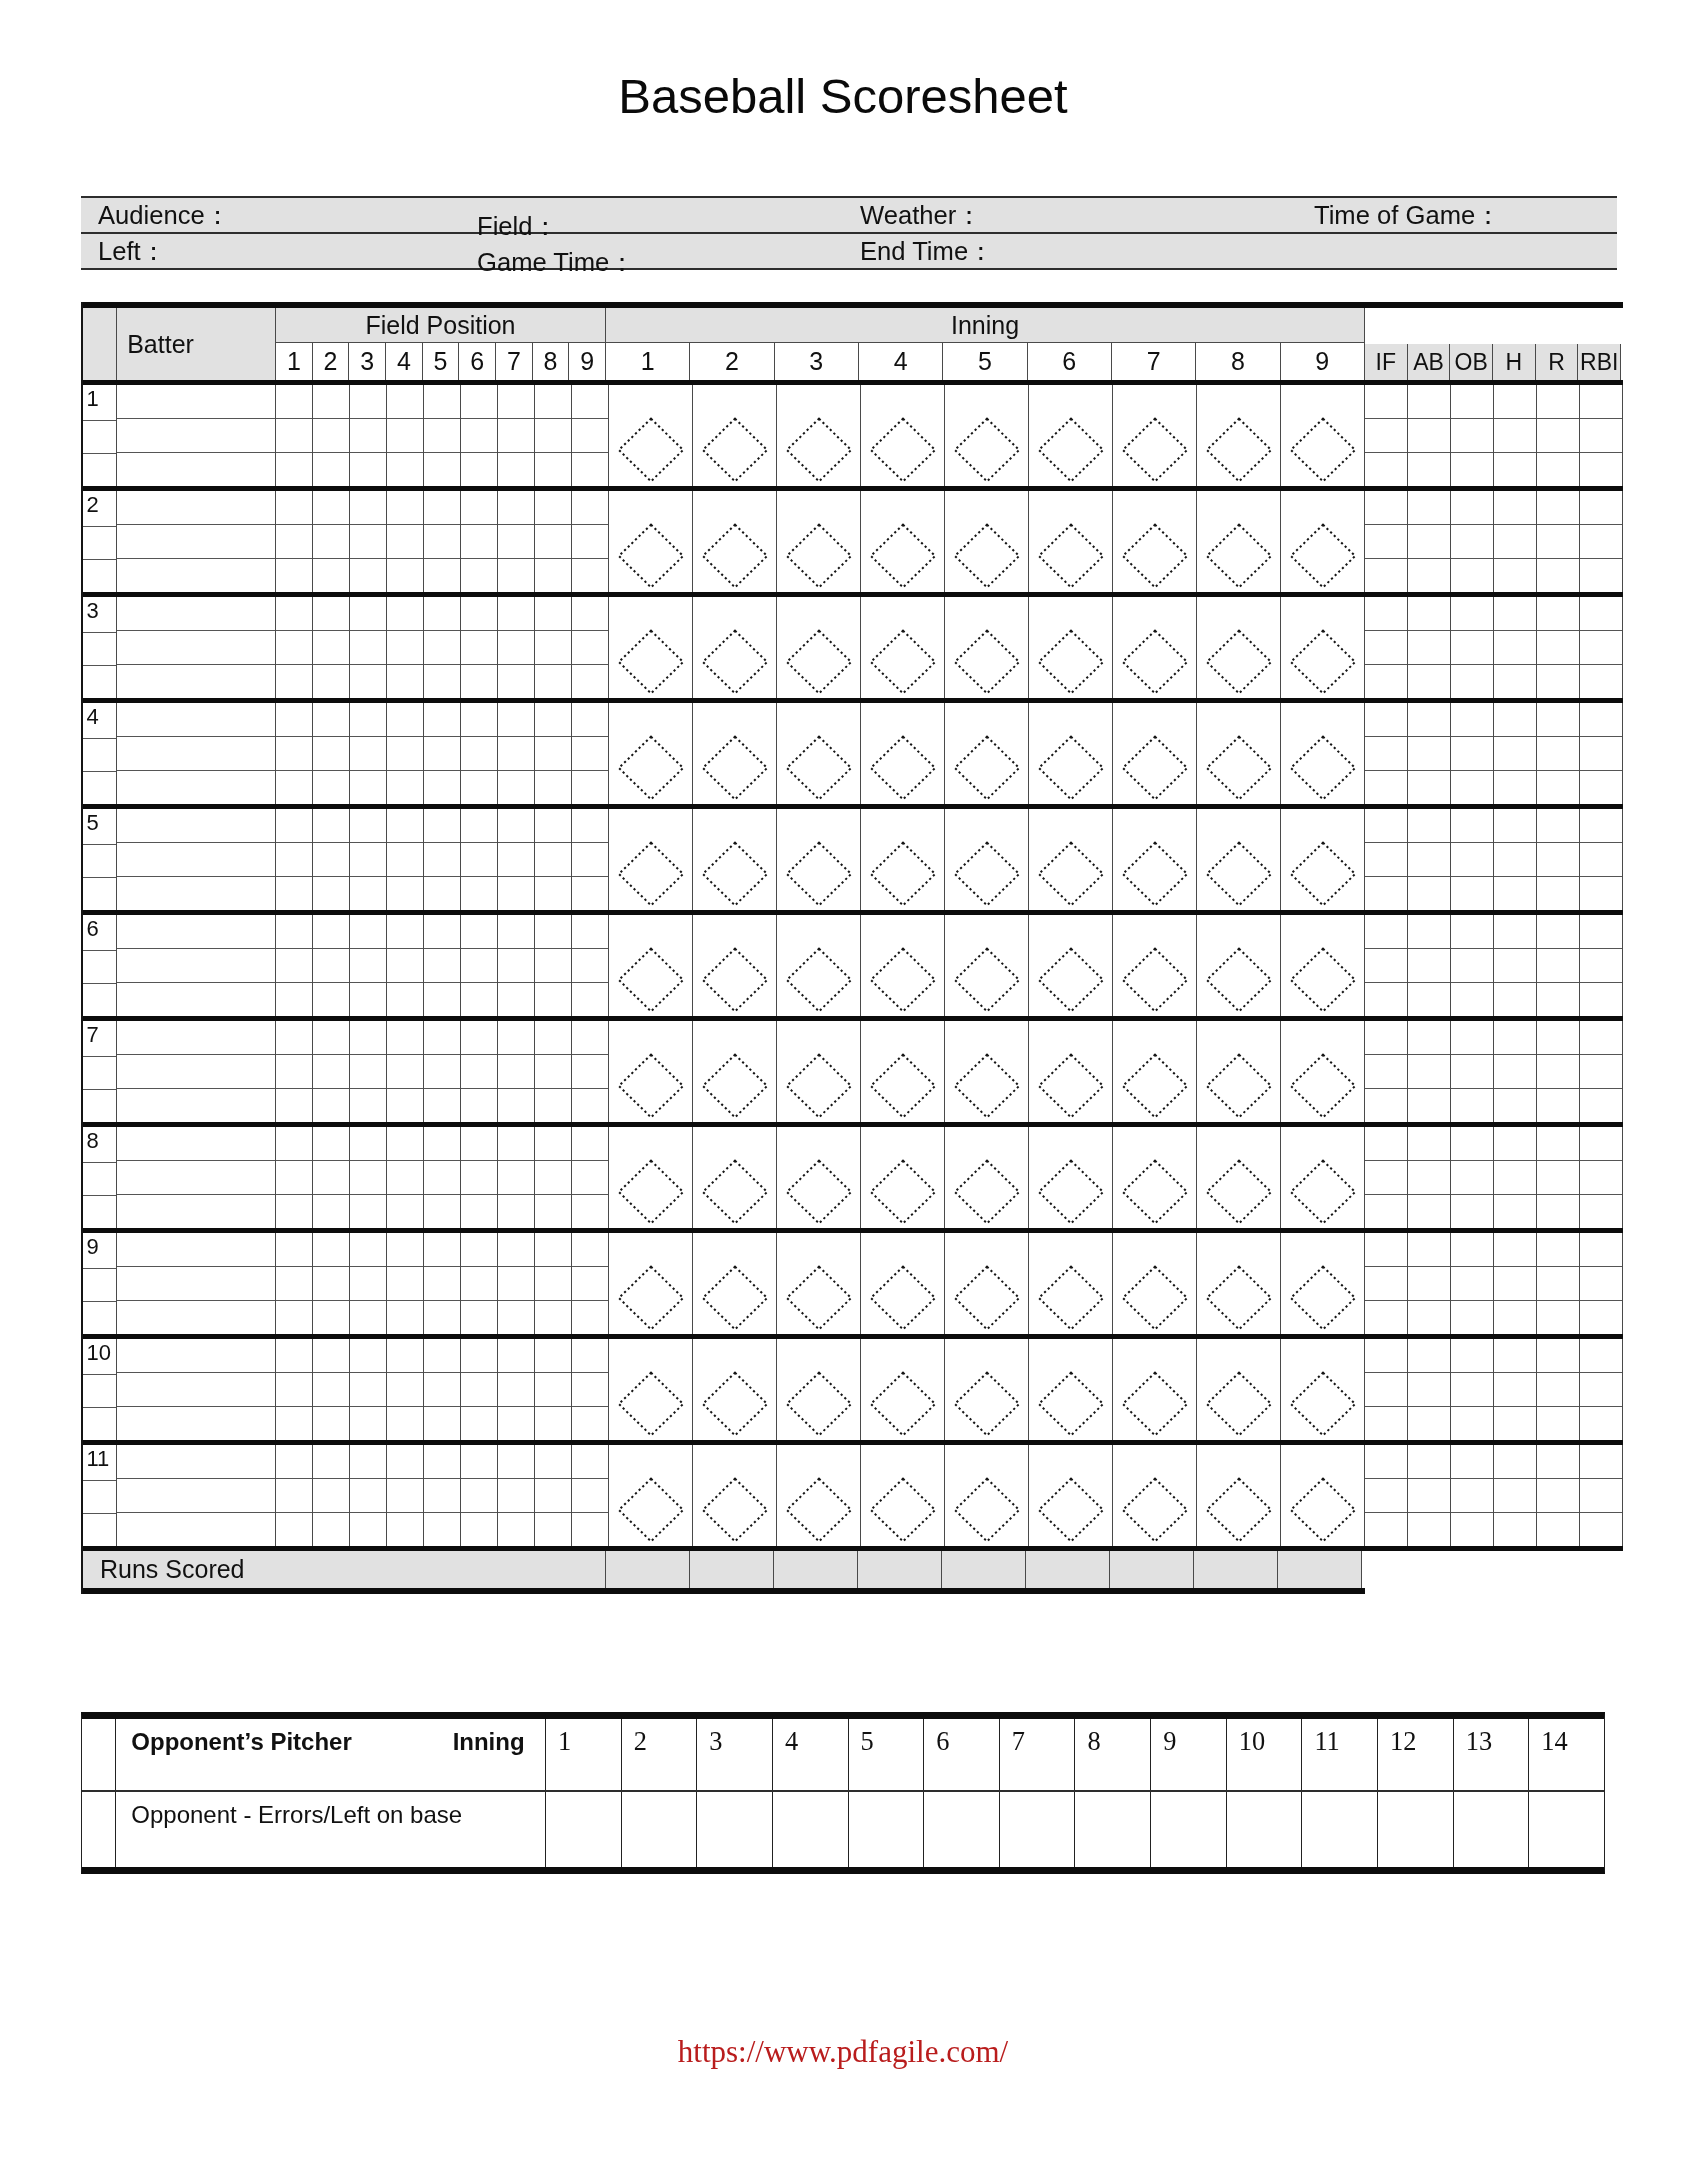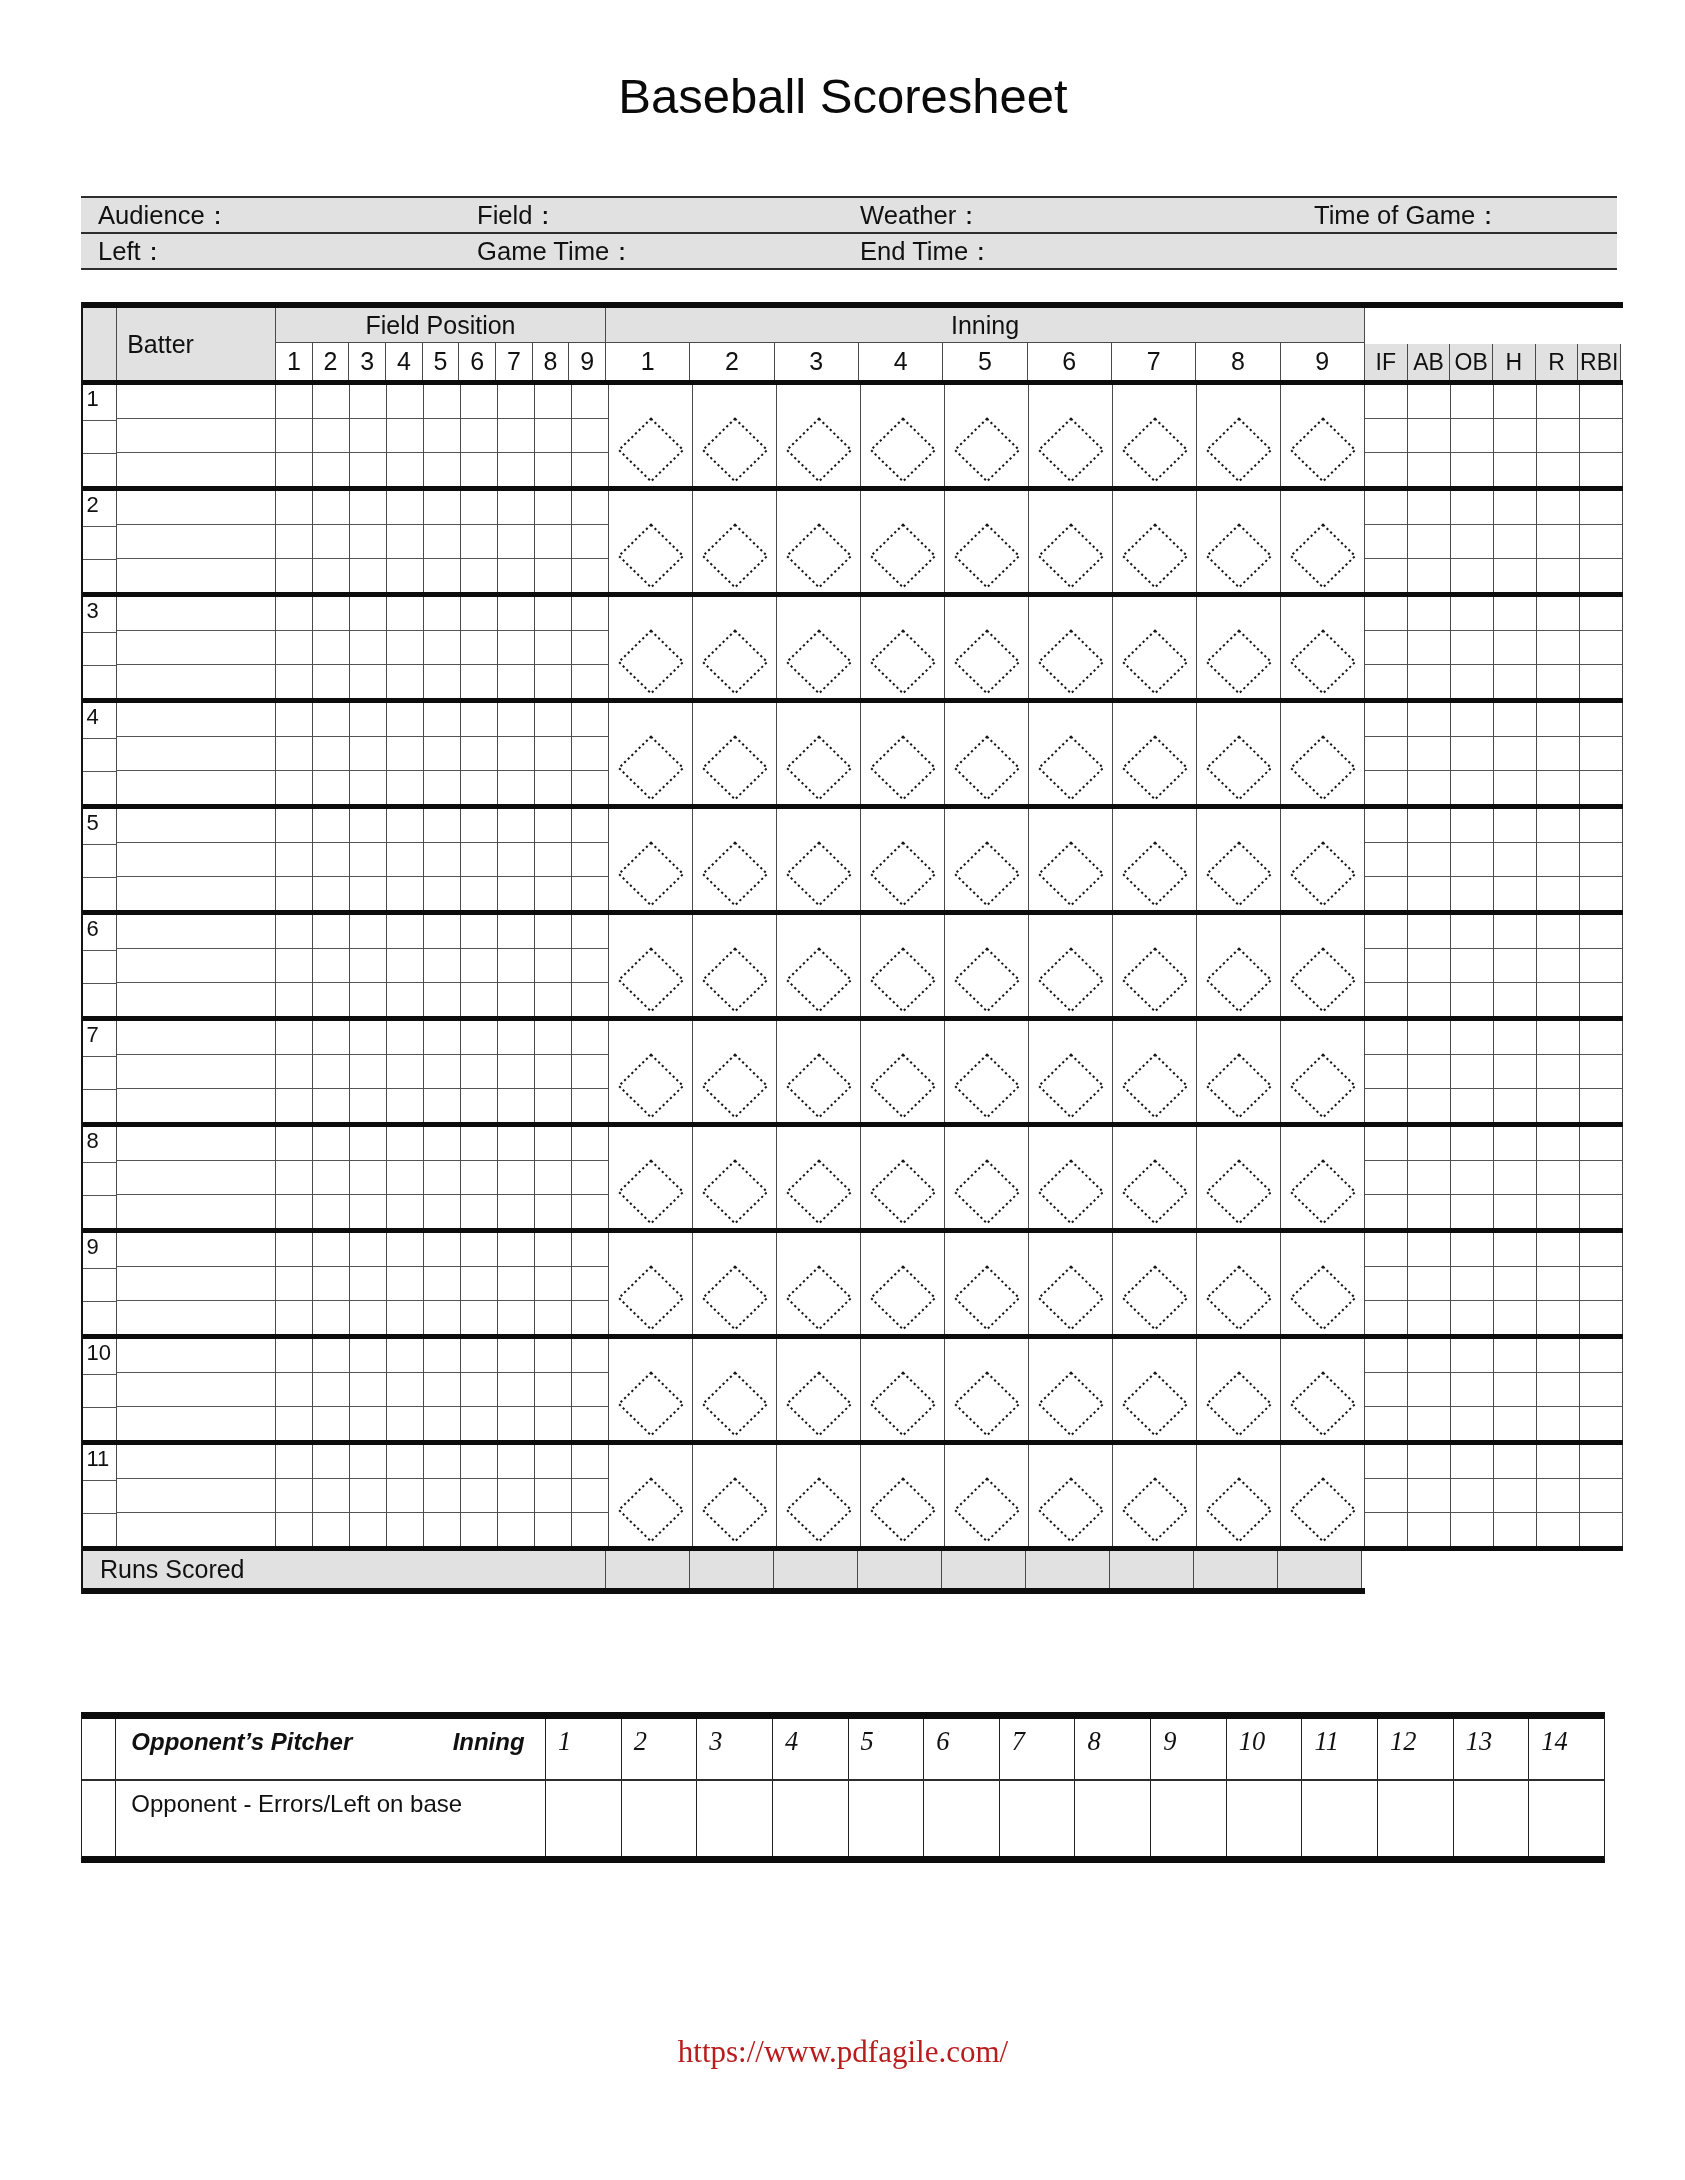--- a/index.html
+++ b/index.html
@@ -17,21 +17,21 @@
 
   
   .info-bar {
     position:absolute; left:81px; top:196px; width:1536px; box-sizing:border-box;
     background:#e1e1e1;
     border-top:2.6px solid #2d2d2d; border-bottom:2.6px solid #2d2d2d;
   }
   .info-row { position:relative; height:34px; }
   .info-row.first { border-bottom:2.6px solid #2d2d2d;padding-left:16px; }
   .info-label { position:absolute; top:0; line-height:34px; font-size:25.6px; white-space:nowrap; }
-  .pos-a { left:17px; } .pos-b { left:396px; } .pos-c { left:779px; } .pos-d { left:1233px; }
+  .pos-a { left:17px; } .pos-b { left:396px;margin-top:11px; } .pos-c { left:779px; } .pos-d { left:1233px; }
 
   
   .main-table { position:absolute; left:81px; top:302px; border-left:2.6px solid #141414; }
 
   .mt-header {
     display:flex; height:83px; box-sizing:border-box;
     border-top:6px solid #0c0c0c; border-bottom:5.1px solid #0c0c0c;
   }
   .hc { box-sizing:border-box; border-right:1.7px solid #4a4a4a; }
   .corner { width:34px; background:#e1e1e1; }
@@ -75,21 +75,21 @@
   .runs-cell { width:84px; box-sizing:border-box; background:#e1e1e1; border-right:1.7px solid #4a4a4a; }
 
   
   .opp-table {
     position:absolute; left:81px; top:1712px; width:1524px; box-sizing:border-box;
     border-left:1.7px solid #222; border-right:1.7px solid #222;
     border-top:7.7px solid #0c0c0c; border-bottom:7.7px solid #0c0c0c;
   }
   .opp-row { display:flex; box-sizing:border-box; border-bottom:2.6px solid #2d2d2d; }
   .opp-row:last-child { border-bottom:none; }
-  .opp-row.r1 { height:62px;font-style:italic; } .opp-row.r2 { height:75px; } .opp-row.r3 { height:75px; }
+  .opp-row.r1 { height:73px; } .opp-row.r2 { height:75px; } .opp-row.r3 { height:75px; }
   .opp-narrow { width:34px; box-sizing:border-box; border-right:1.7px solid #222; }
   .opp-label-cell {
     width:430px; box-sizing:border-box; border-right:1.7px solid #222;
     display:flex; justify-content:space-between; align-items:flex-start;
     padding:8.5px 20.4px 0 15.3px; font-size:24px;
   }
   .opp-label-cell .bold { font-weight:bold; }
   .opp-cells { flex:1; display:flex; }
   .opp-cell {
     flex:1; box-sizing:border-box; border-right:1.7px solid #222;

